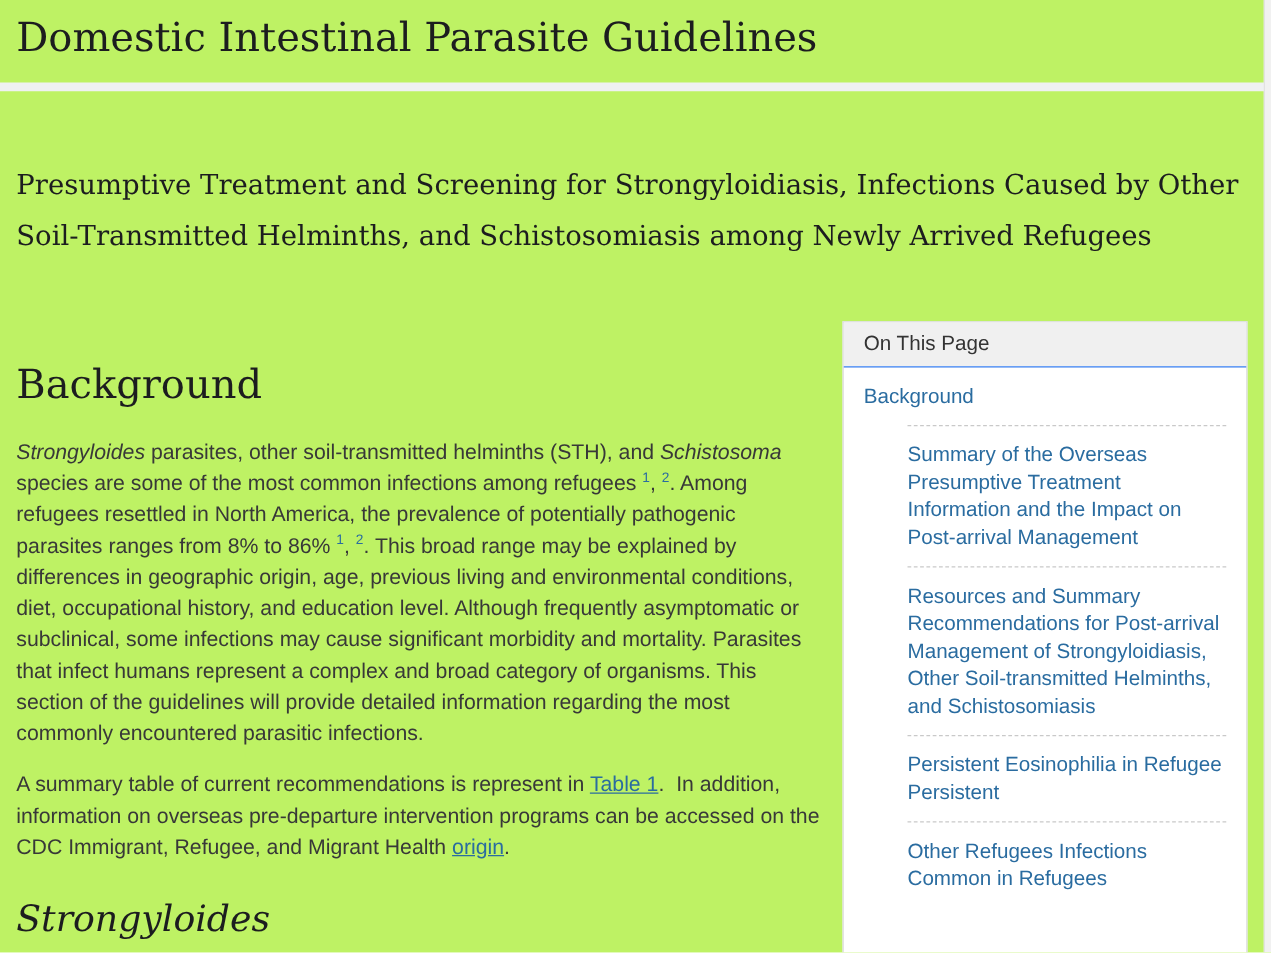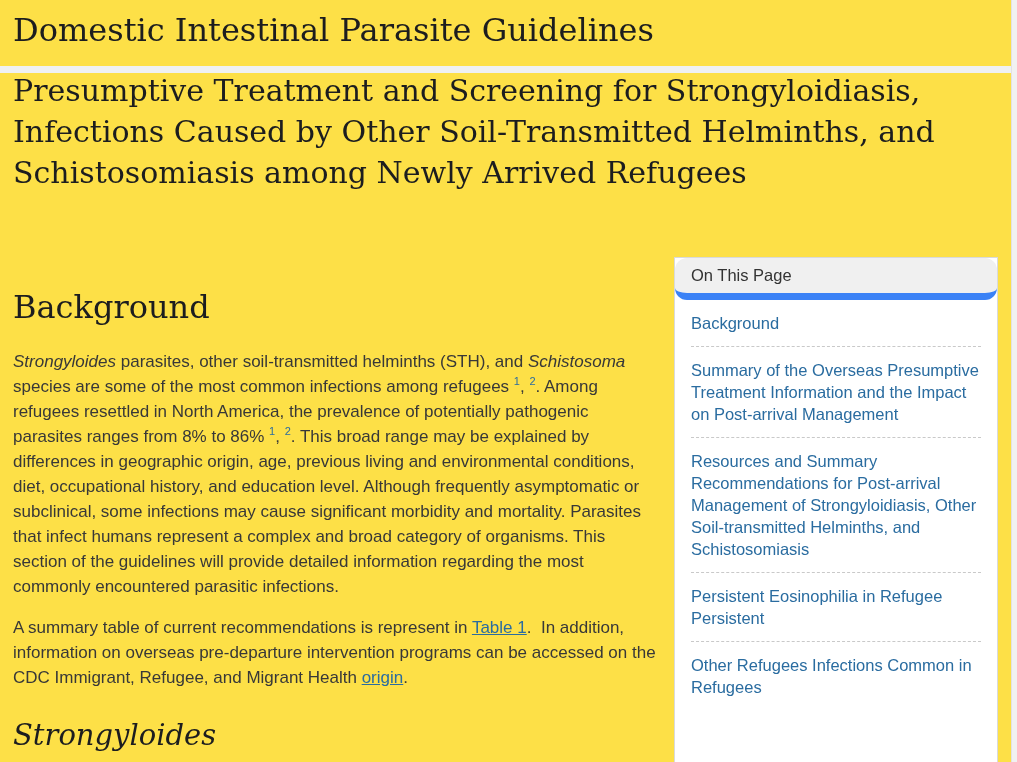--- a/index.html
+++ b/index.html
@@ -1,45 +1,45 @@
 <!DOCTYPE html>
 <html><head>
 <meta charset="utf-8">
 <style>
   html,body{margin:0;padding:0;background:#ffffff;}
-  .page{position:relative;width:1017px;height:762px;background:#fde047;overflow:hidden;
+  .page{position:relative;width:1017px;height:762px;background:#bef264;overflow:hidden;
         font-family:"Liberation Sans",sans-serif;}
 
   .top-band{position:absolute;left:0;top:66px;width:1017px;height:7px;background:#eff1f2;}
 
   .doc-header{position:absolute;left:13px;top:0;width:992px;color:#1c1d1f;}
   .doc-title{font-family:"DejaVu Serif",serif;font-size:32px;font-weight:400;
              margin:10px 0 0;line-height:40px;}
-  .doc-subtitle{font-family:"DejaVu Serif",serif;font-size:30px;font-weight:400;
-                margin:20px 0 0;line-height:41px;}
+  .doc-subtitle{font-family:"DejaVu Serif",serif;font-size:22px;font-weight:400;
+                margin:78px 0 0;line-height:41px;}
 
   .main{position:absolute;left:13px;top:285px;width:648px;}
   .section-heading{font-family:"DejaVu Serif",serif;font-size:32px;font-weight:400;
                    color:#1c1d1f;margin:0 0 20px;line-height:44px;}
   .main p{font-size:17px;line-height:25px;color:#383838;margin:0 0 16px;}
   .main em{font-style:italic;}
   a{color:#2a6ca0;cursor:pointer;}
   .main p a.body-link{text-decoration:underline;margin-top:34px;}
   sup.ref{font-size:11px;line-height:0;}
   sup.ref a{text-decoration:none;}
   .species-heading{font-family:"DejaVu Serif",serif;font-style:italic;font-size:29px;
                    font-weight:400;color:#1c1d1f;margin:28px 0 0;line-height:34px;}
 
   .otp{position:absolute;left:674px;top:257px;width:324px;border:1px solid #d9dadb;
        background:#ffffff;padding-bottom:60px;box-sizing:border-box;}
-  .otp-header{background:#f0f0f0;border-bottom:7px solid #3b82f6;padding:8px 16px;
-              font-size:16.5px;color:#333333;border-radius:12px;}
+  .otp-header{background:#f0f0f0;border-bottom:1px solid #3b82f6;padding:8px 16px;
+              font-size:16.5px;color:#333333;}
   .otp ul{list-style:none;margin:0;padding:0 16px;}
   .otp li{padding:12px 0;}
-  .otp li + li{border-top:1px dashed #c9c9c9;}
+  .otp li + li{border-top:1px dashed #c9c9c9;margin-left:35px;}
   .otp a{font-size:16.5px;line-height:22px;text-decoration:none;display:block;}
 
   .scroll-track{position:absolute;right:0;top:0;width:5px;height:762px;
                 background:#f1f1f1;border-left:1px solid #e2e2e2;}
 </style>
 </head>
 <body>
 
 <div class="page">
 

